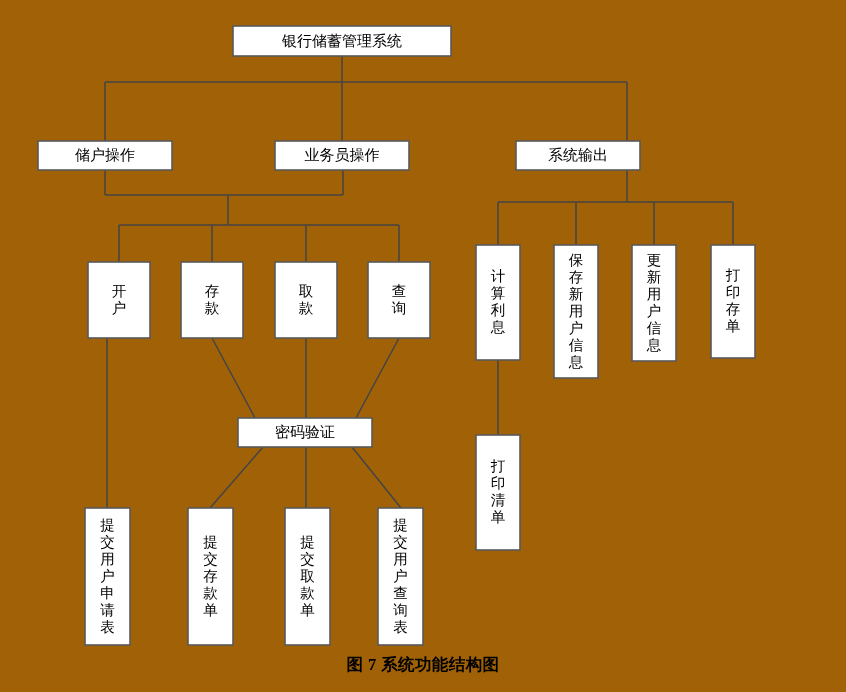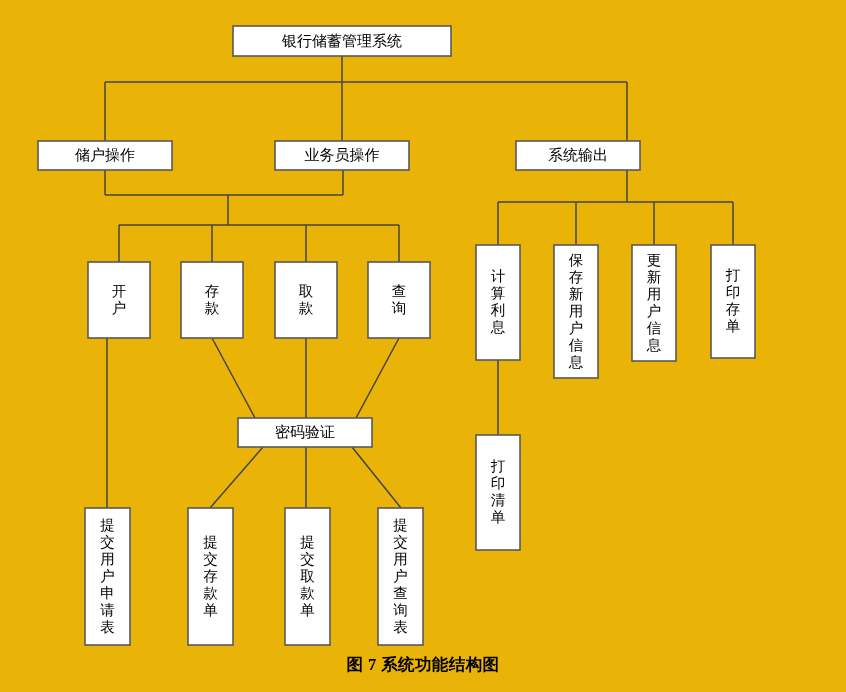--- a/index.html
+++ b/index.html
@@ -7,21 +7,21 @@
     padding: 0;
     background: #ffffff;
   }
   body {
     font-family: "Liberation Sans", "DejaVu Sans", sans-serif;
   }
   #page {
     position: relative;
     width: 846px;
     height: 692px;
-    background: #eab308;
+    background: #a16207;
     overflow: hidden;
   }
   #diagram-svg {
     position: absolute;
     left: 0;
     top: 0;
     width: 846px;
     height: 692px;
     display: block;
   }

